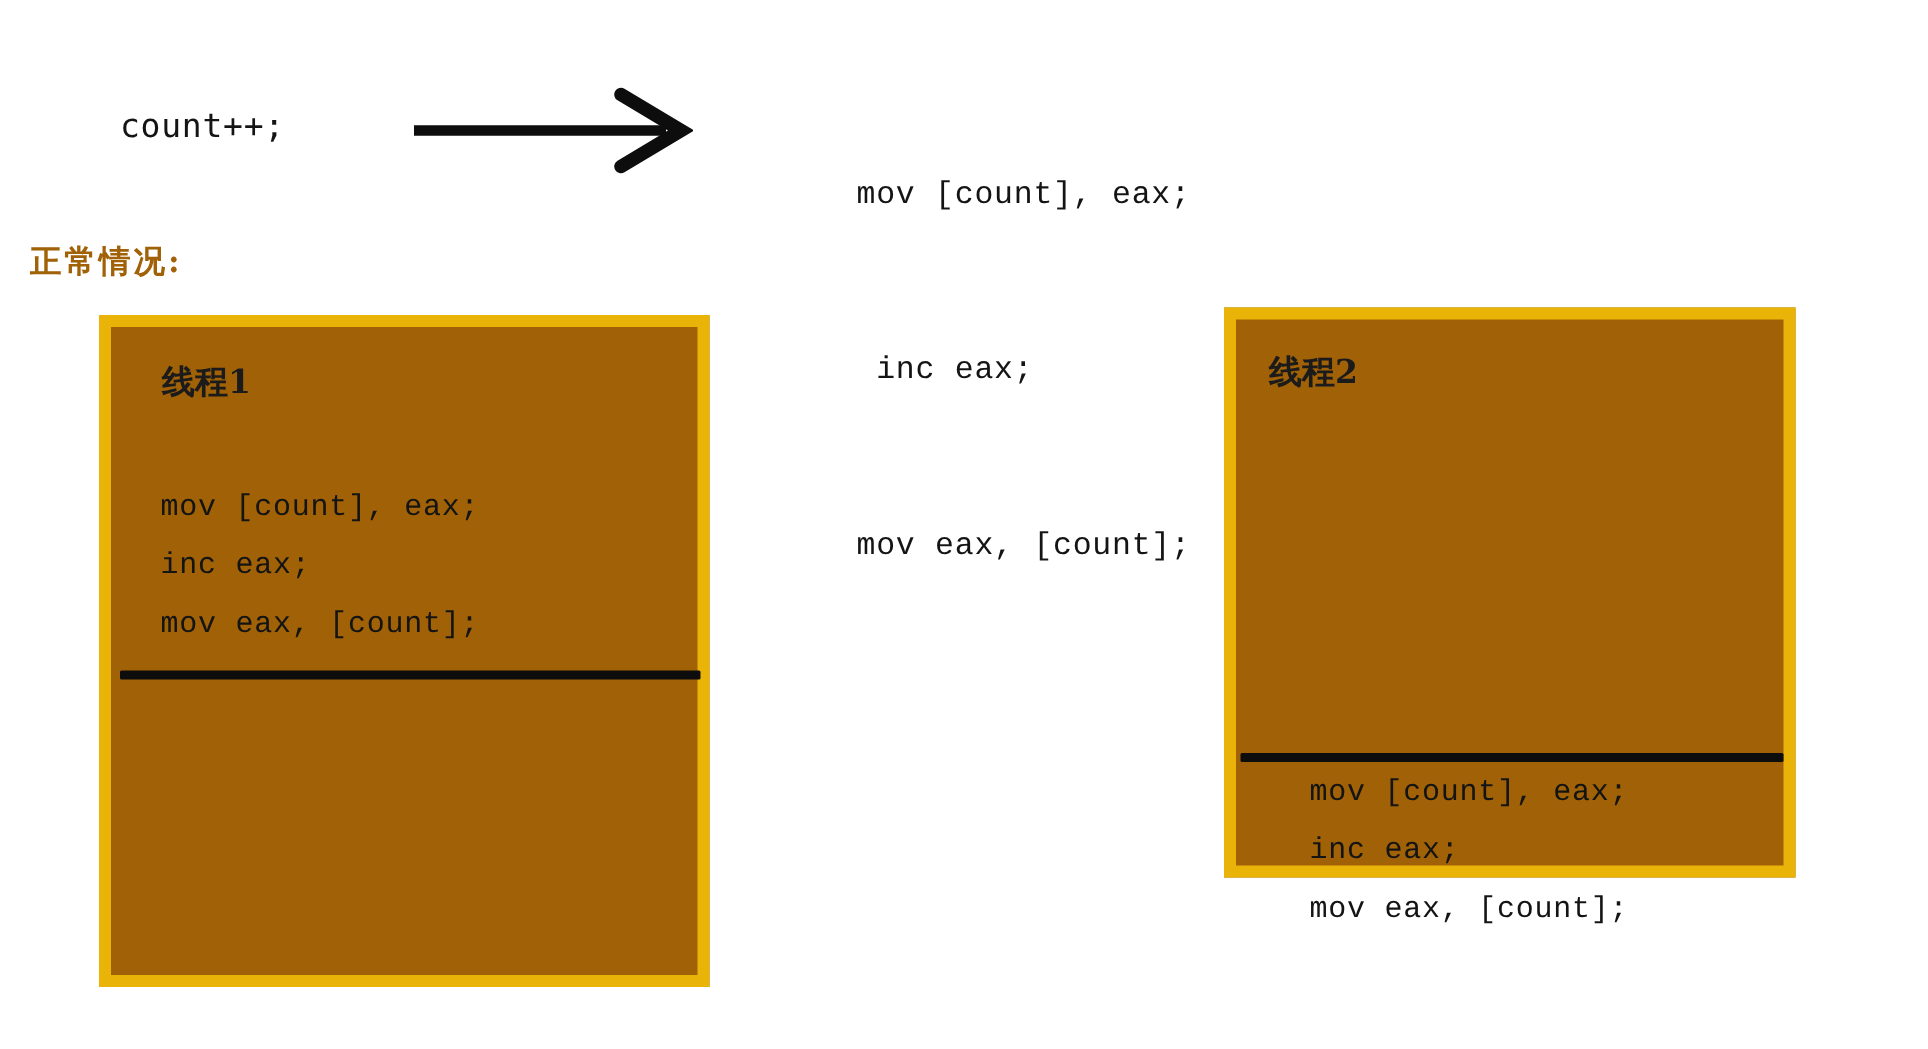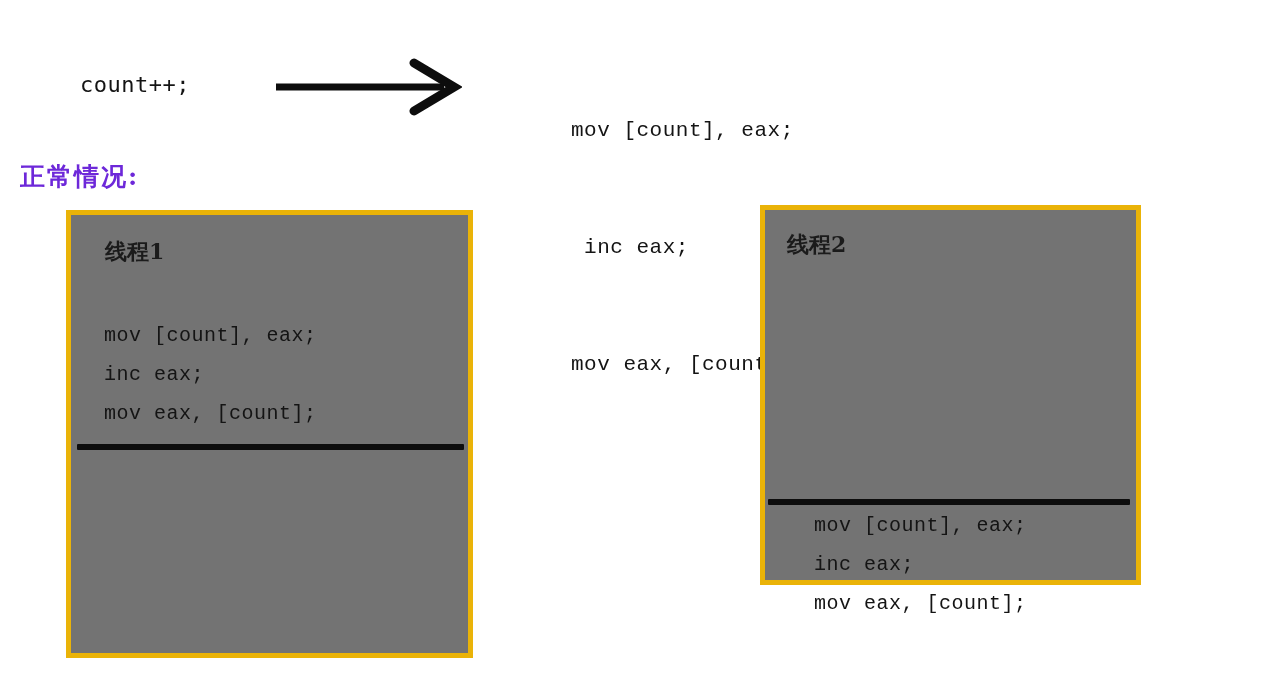--- a/index.html
+++ b/index.html
@@ -36,22 +36,22 @@
     font-family: "DejaVu Sans Mono", monospace;
     font-size: 20px;
     line-height: 39px;
     color: #141414;
     letter-spacing: 0.5px;
   }
 
   
   .cjk {
     font-family: "DejaVu Serif", serif;
-    font-size: 25px;
-    color: #6d28d9;
+    font-size: 21px;
+    color: #a16207;
     font-weight: 600;
   }
 
   .cjk-head {
     font-family: "DejaVu Serif", serif;
     font-size: 22px;
     color: #1b1b1b;
     font-weight: 600;
   }
 
@@ -78,33 +78,33 @@
   #normal-case-label {
     left: 20px;
     top: 160px;
     letter-spacing: 2px;
   }
 
   
   .thread-box {
     position: absolute;
     box-sizing: border-box;
-    border: 5px solid #eab308;
-    background: #737373;
+    border: 8px solid #eab308;
+    background: #a16207;
   }
 
   #thread1-box {
     left: 66px;
     top: 210px;
     width: 407px;
     height: 448px;
   }
 
   #thread2-box {
-    left: 760px;
+    left: 816px;
     top: 205px;
     width: 381px;
     height: 380px;
   }
 
   .thread-title {
     position: absolute;
   }
 
   #thread1-title { left: 34px; top: 22px; }

